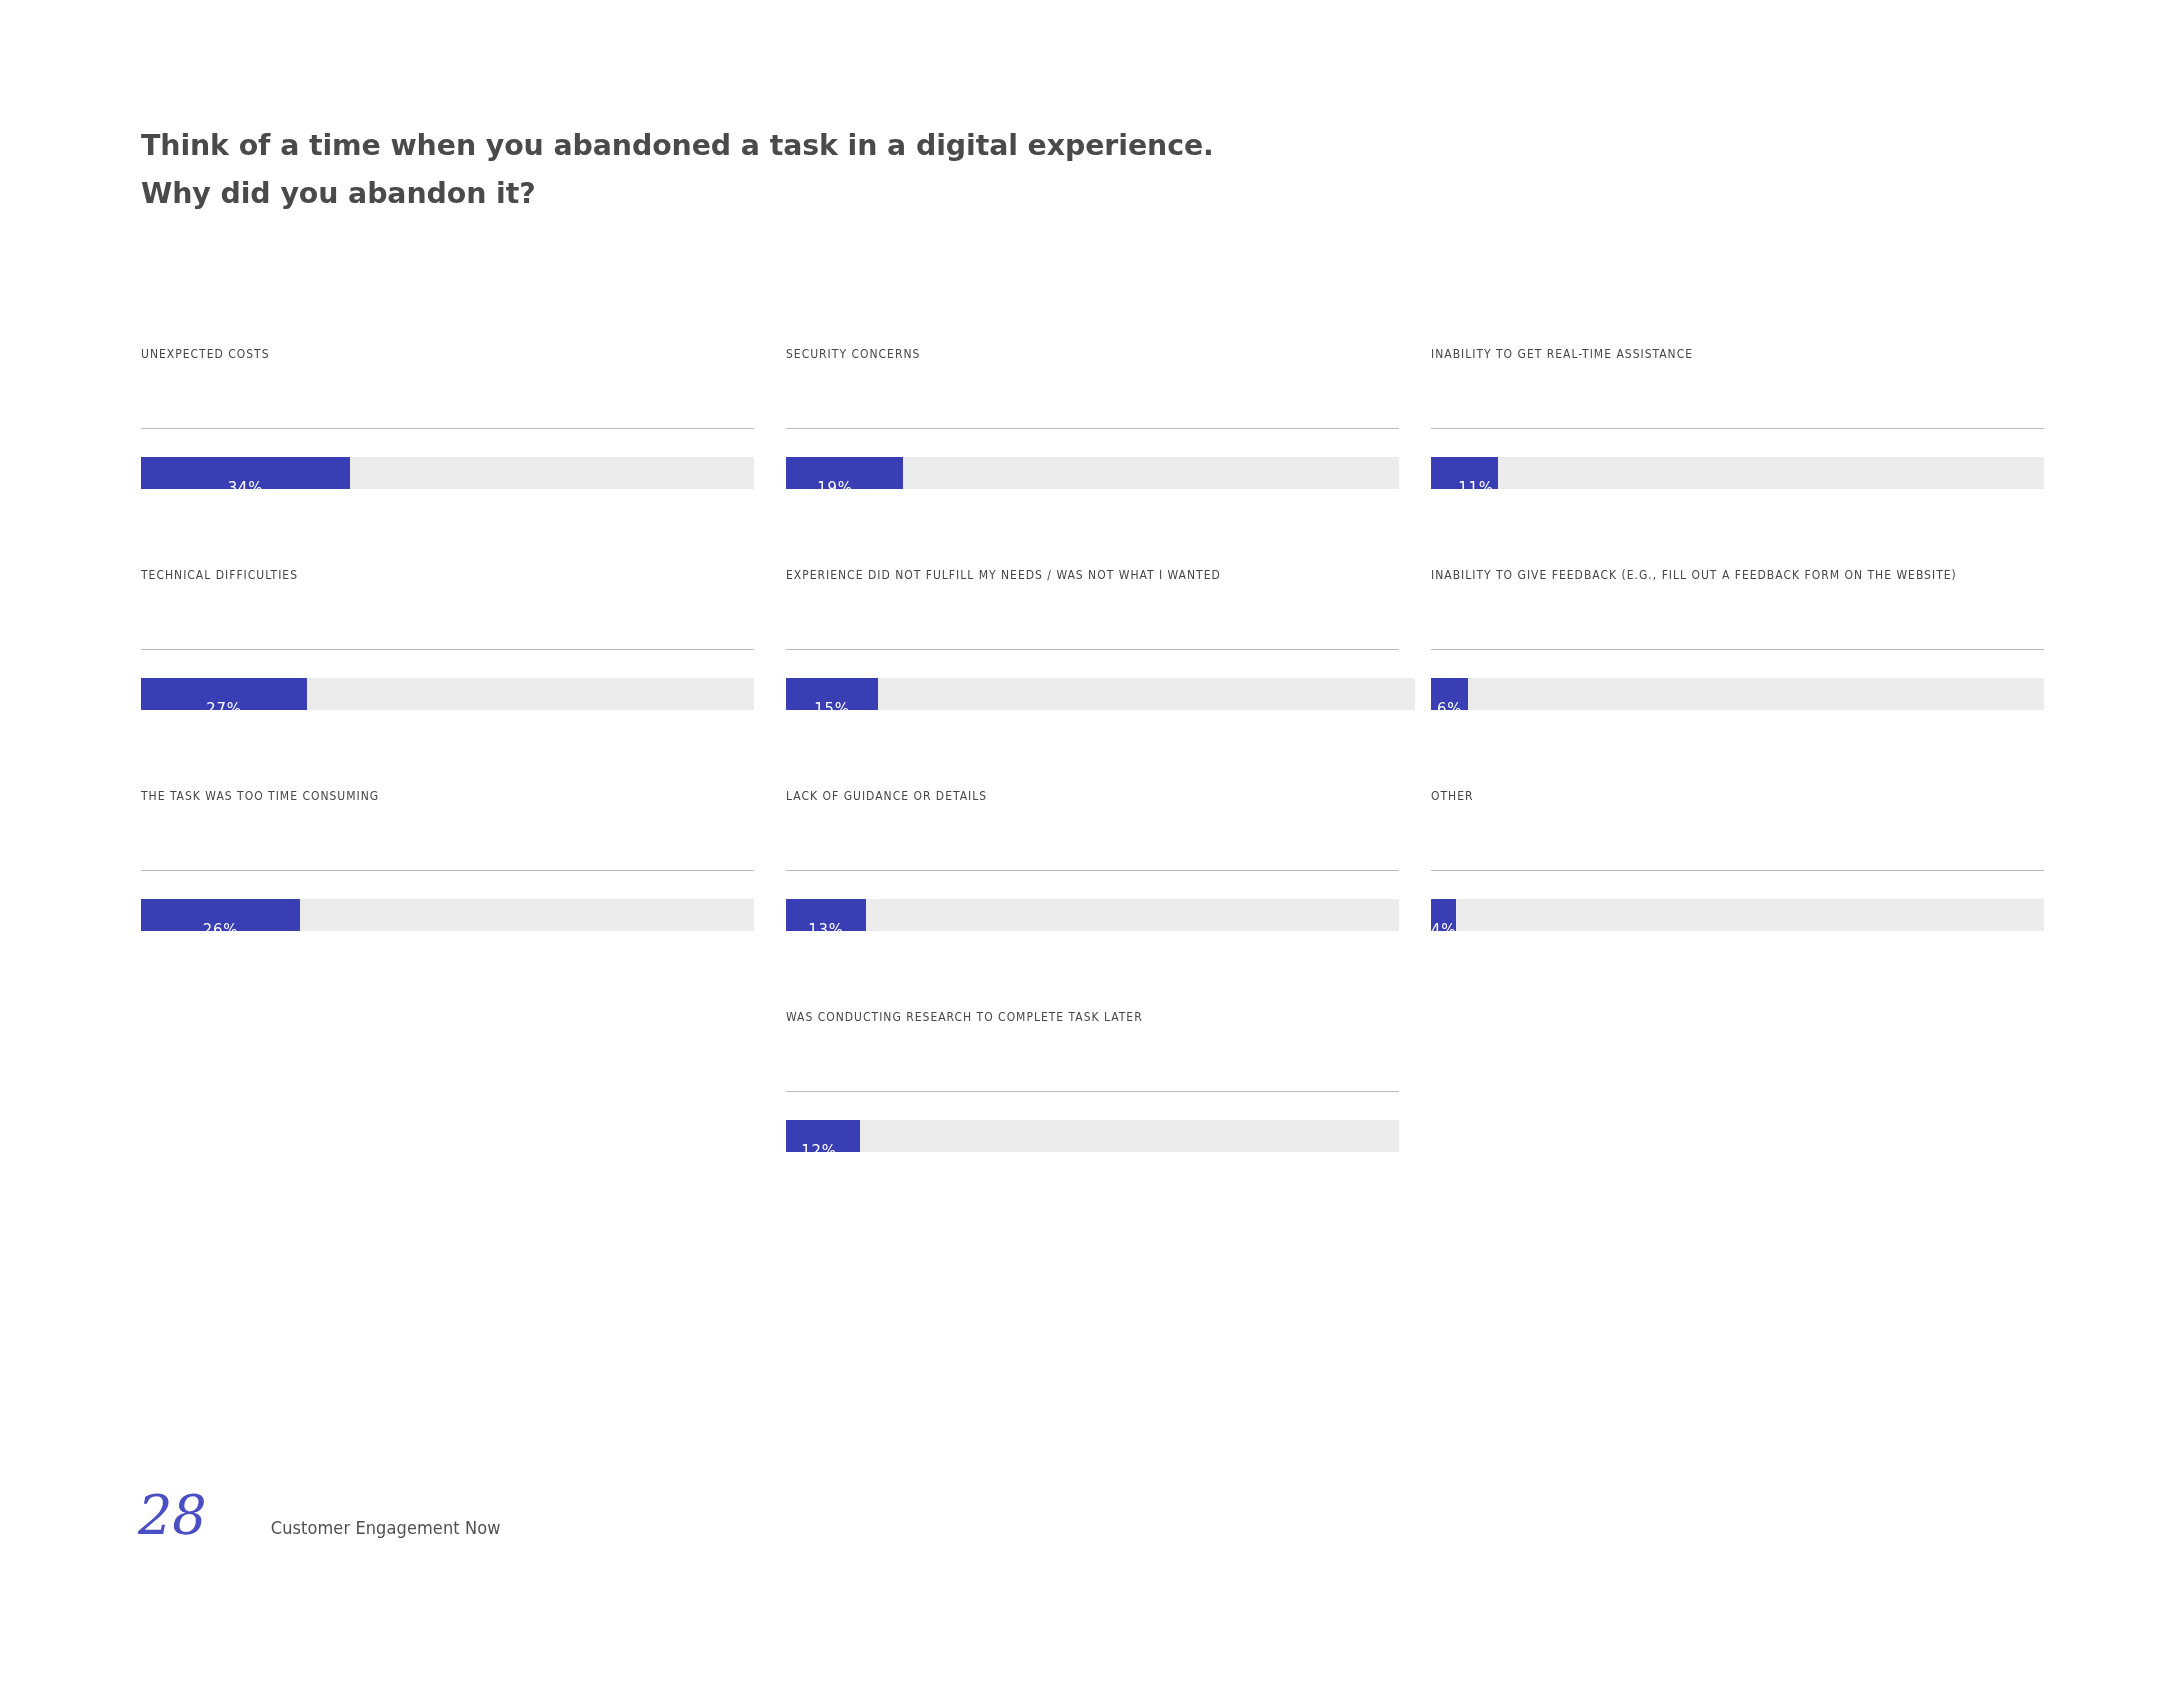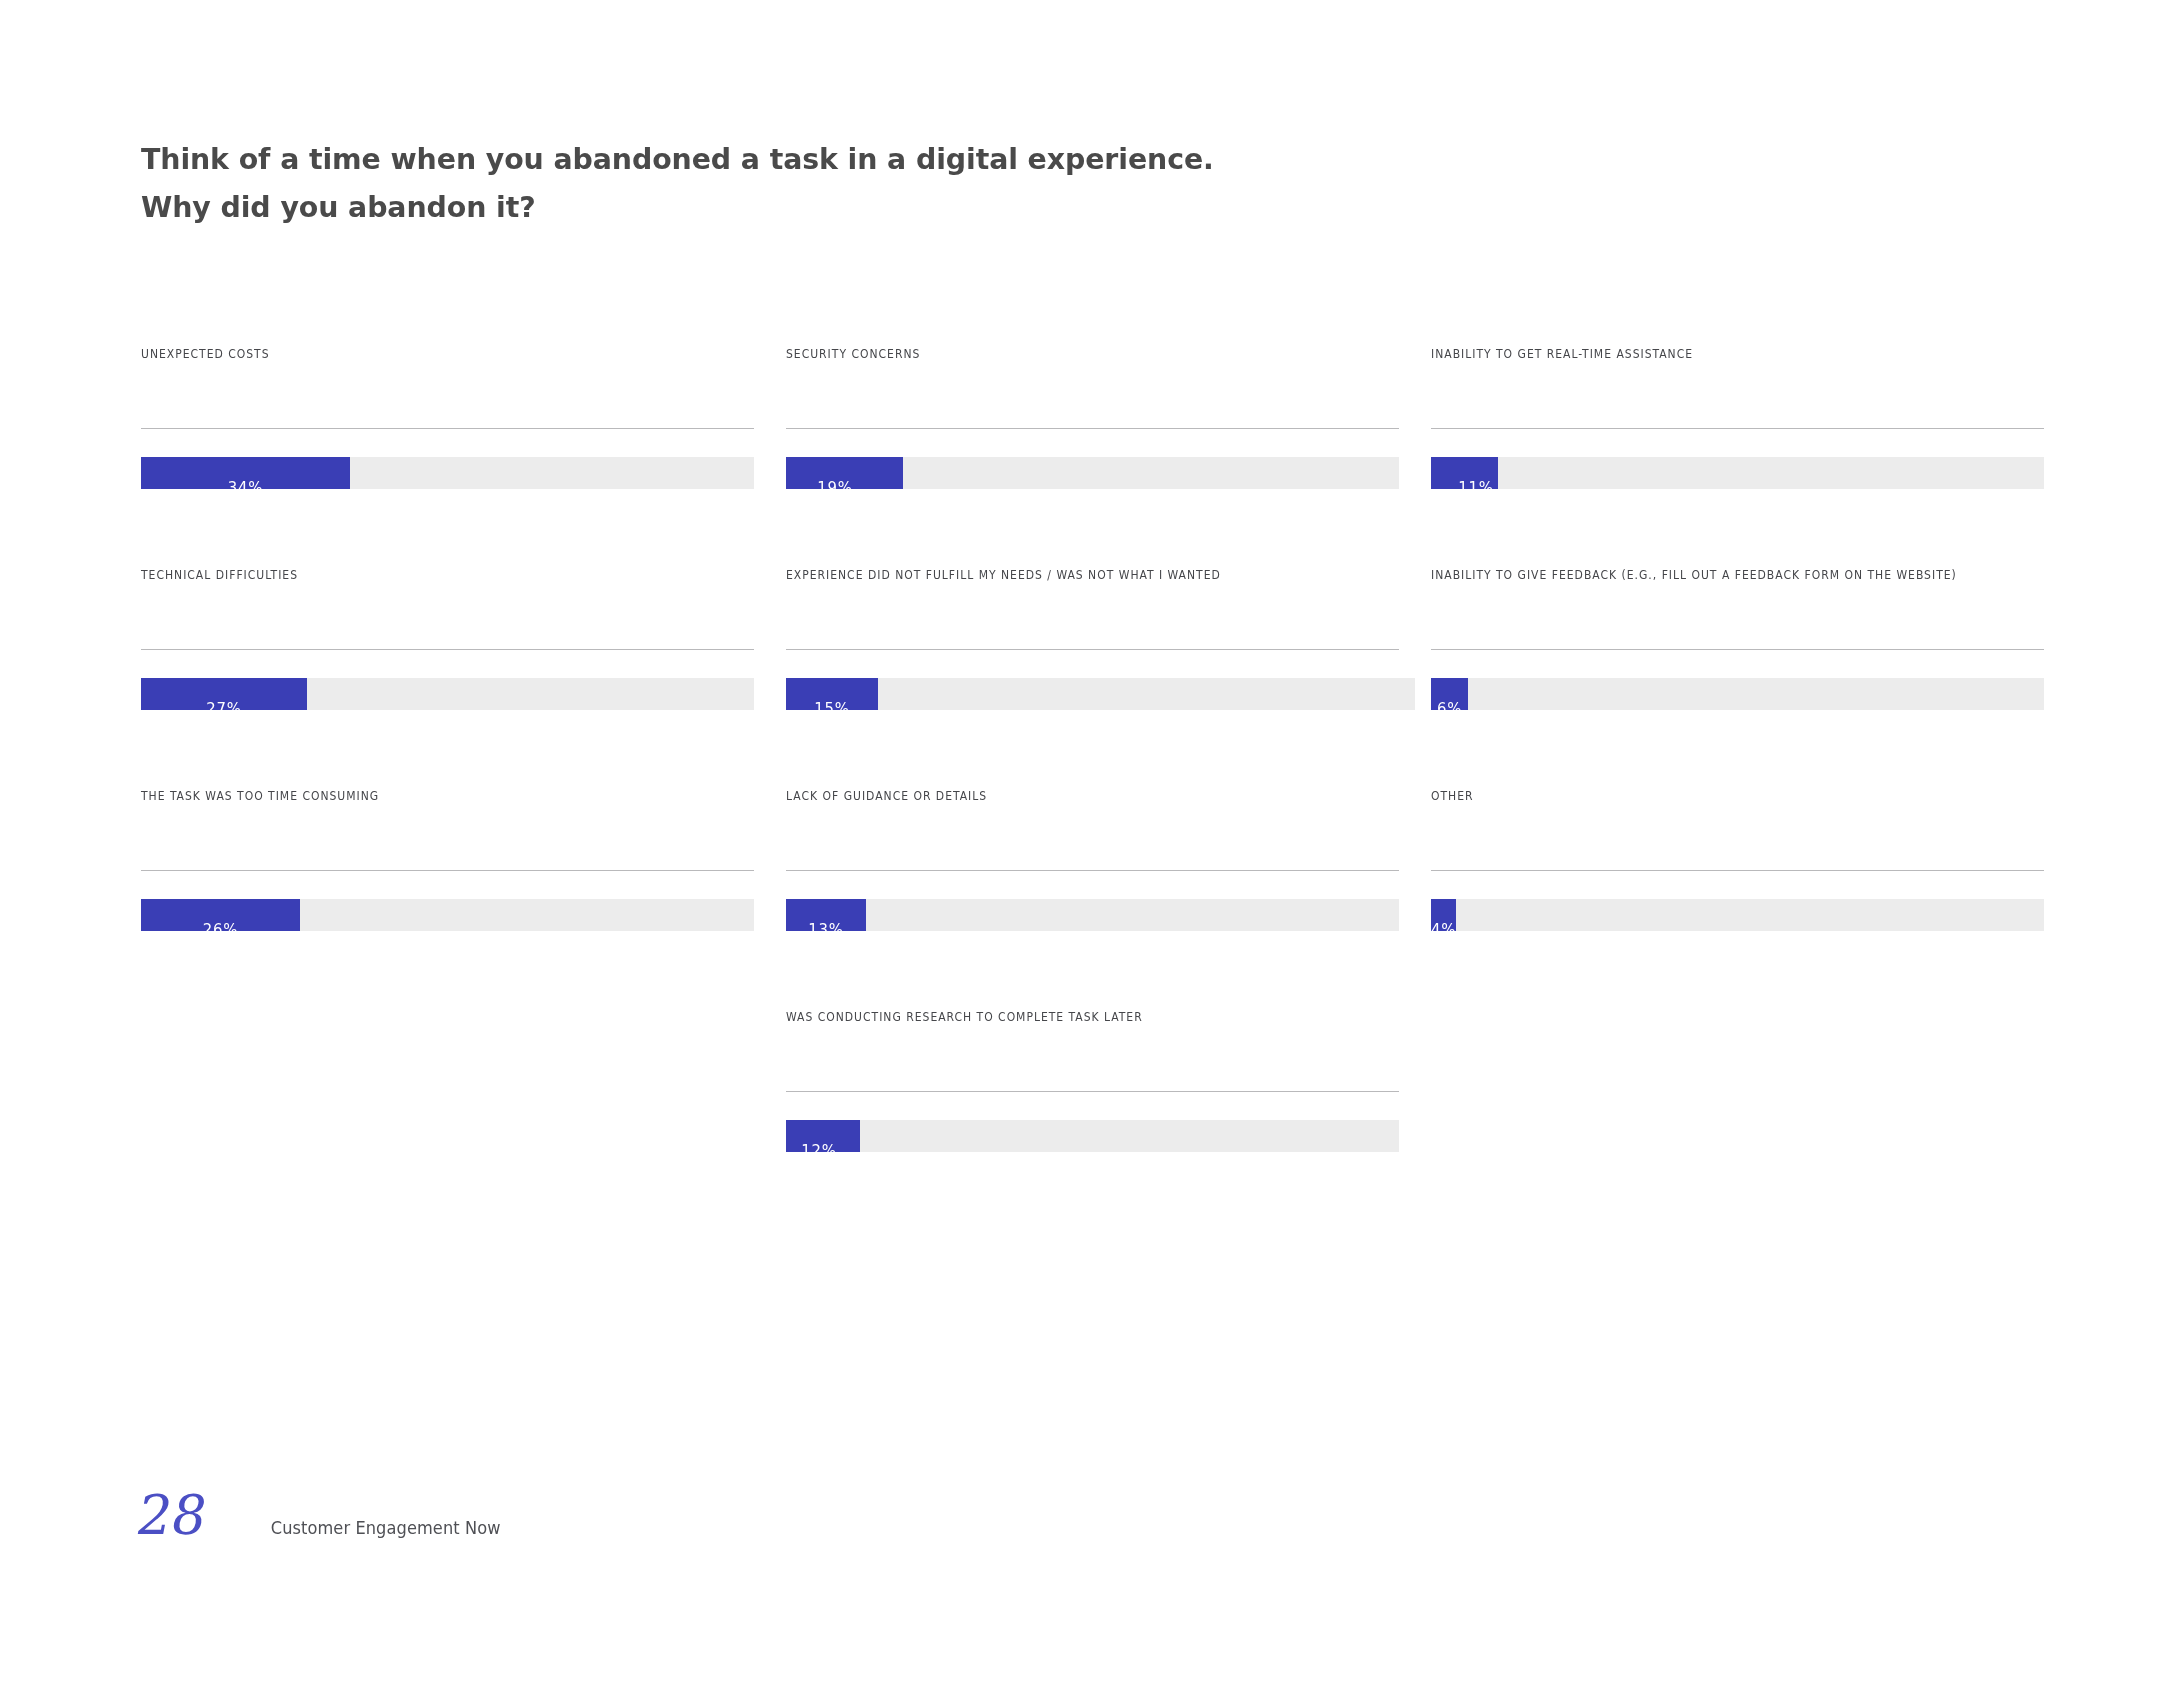--- a/index.html
+++ b/index.html
@@ -21,21 +21,21 @@
     left: 0; top: 0;
     width: 2183px;
     height: 1687px;
     background: #fff;
   }
 
   
   .title-block {
     position: absolute;
     left: 141px;
-    top: 136px;
+    top: 122px;
     width: 1588px;
   }
   .title-line {
     font-family: "DejaVu Sans", sans-serif;
     font-size: 28.4px;
     font-weight: 700;
     letter-spacing: -0.1px;
     color: #4a4a4a;
     line-height: 48px;
     white-space: nowrap;

